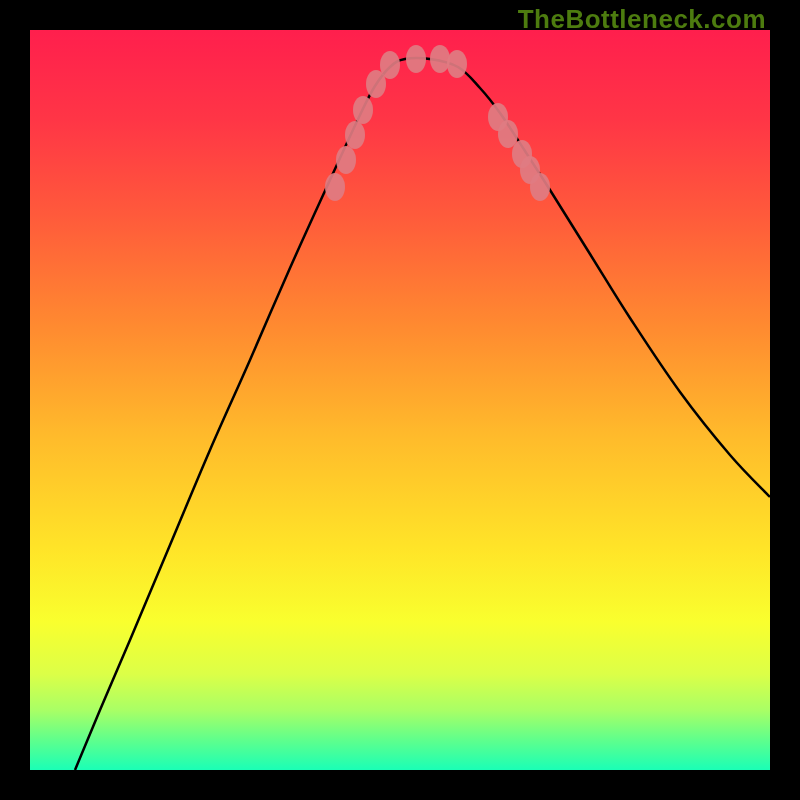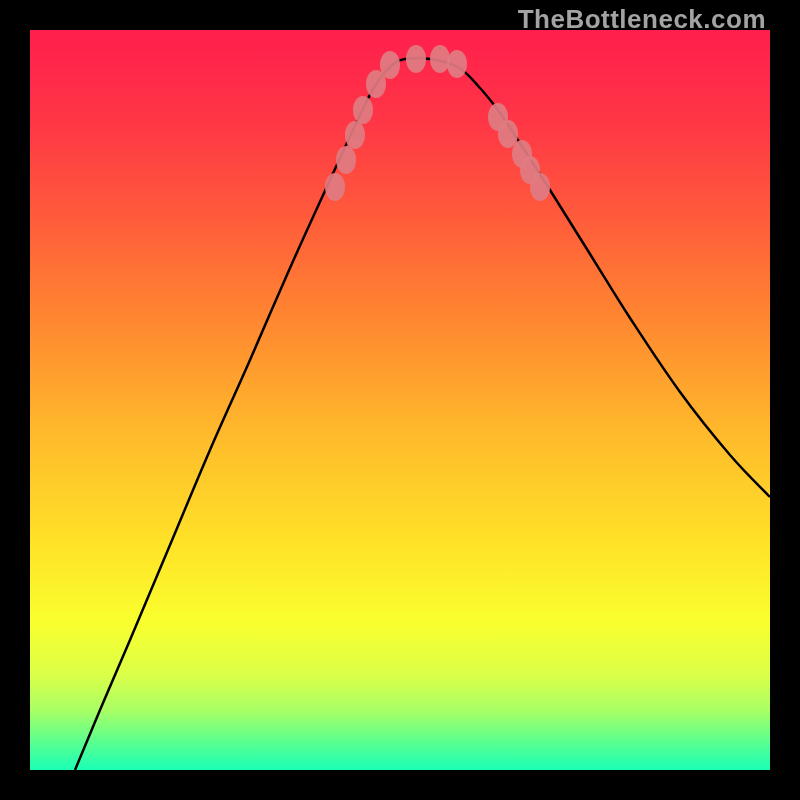--- a/index.html
+++ b/index.html
@@ -18,21 +18,21 @@
     height: 740px;
     background: #000;
   }
   .attribution {
     position: absolute;
     top: 4px;
     right: 34px;
     font-family: Arial, Helvetica, sans-serif;
     font-size: 26px;
     font-weight: 600;
-    color: #a3a3a3;
+    color: #4d7c0f;
     letter-spacing: 0.5px;
     z-index: 10;
     margin-left: 9px;
   }
   svg {
     display: block;
   }
 </style>
 </head>
 <body>

